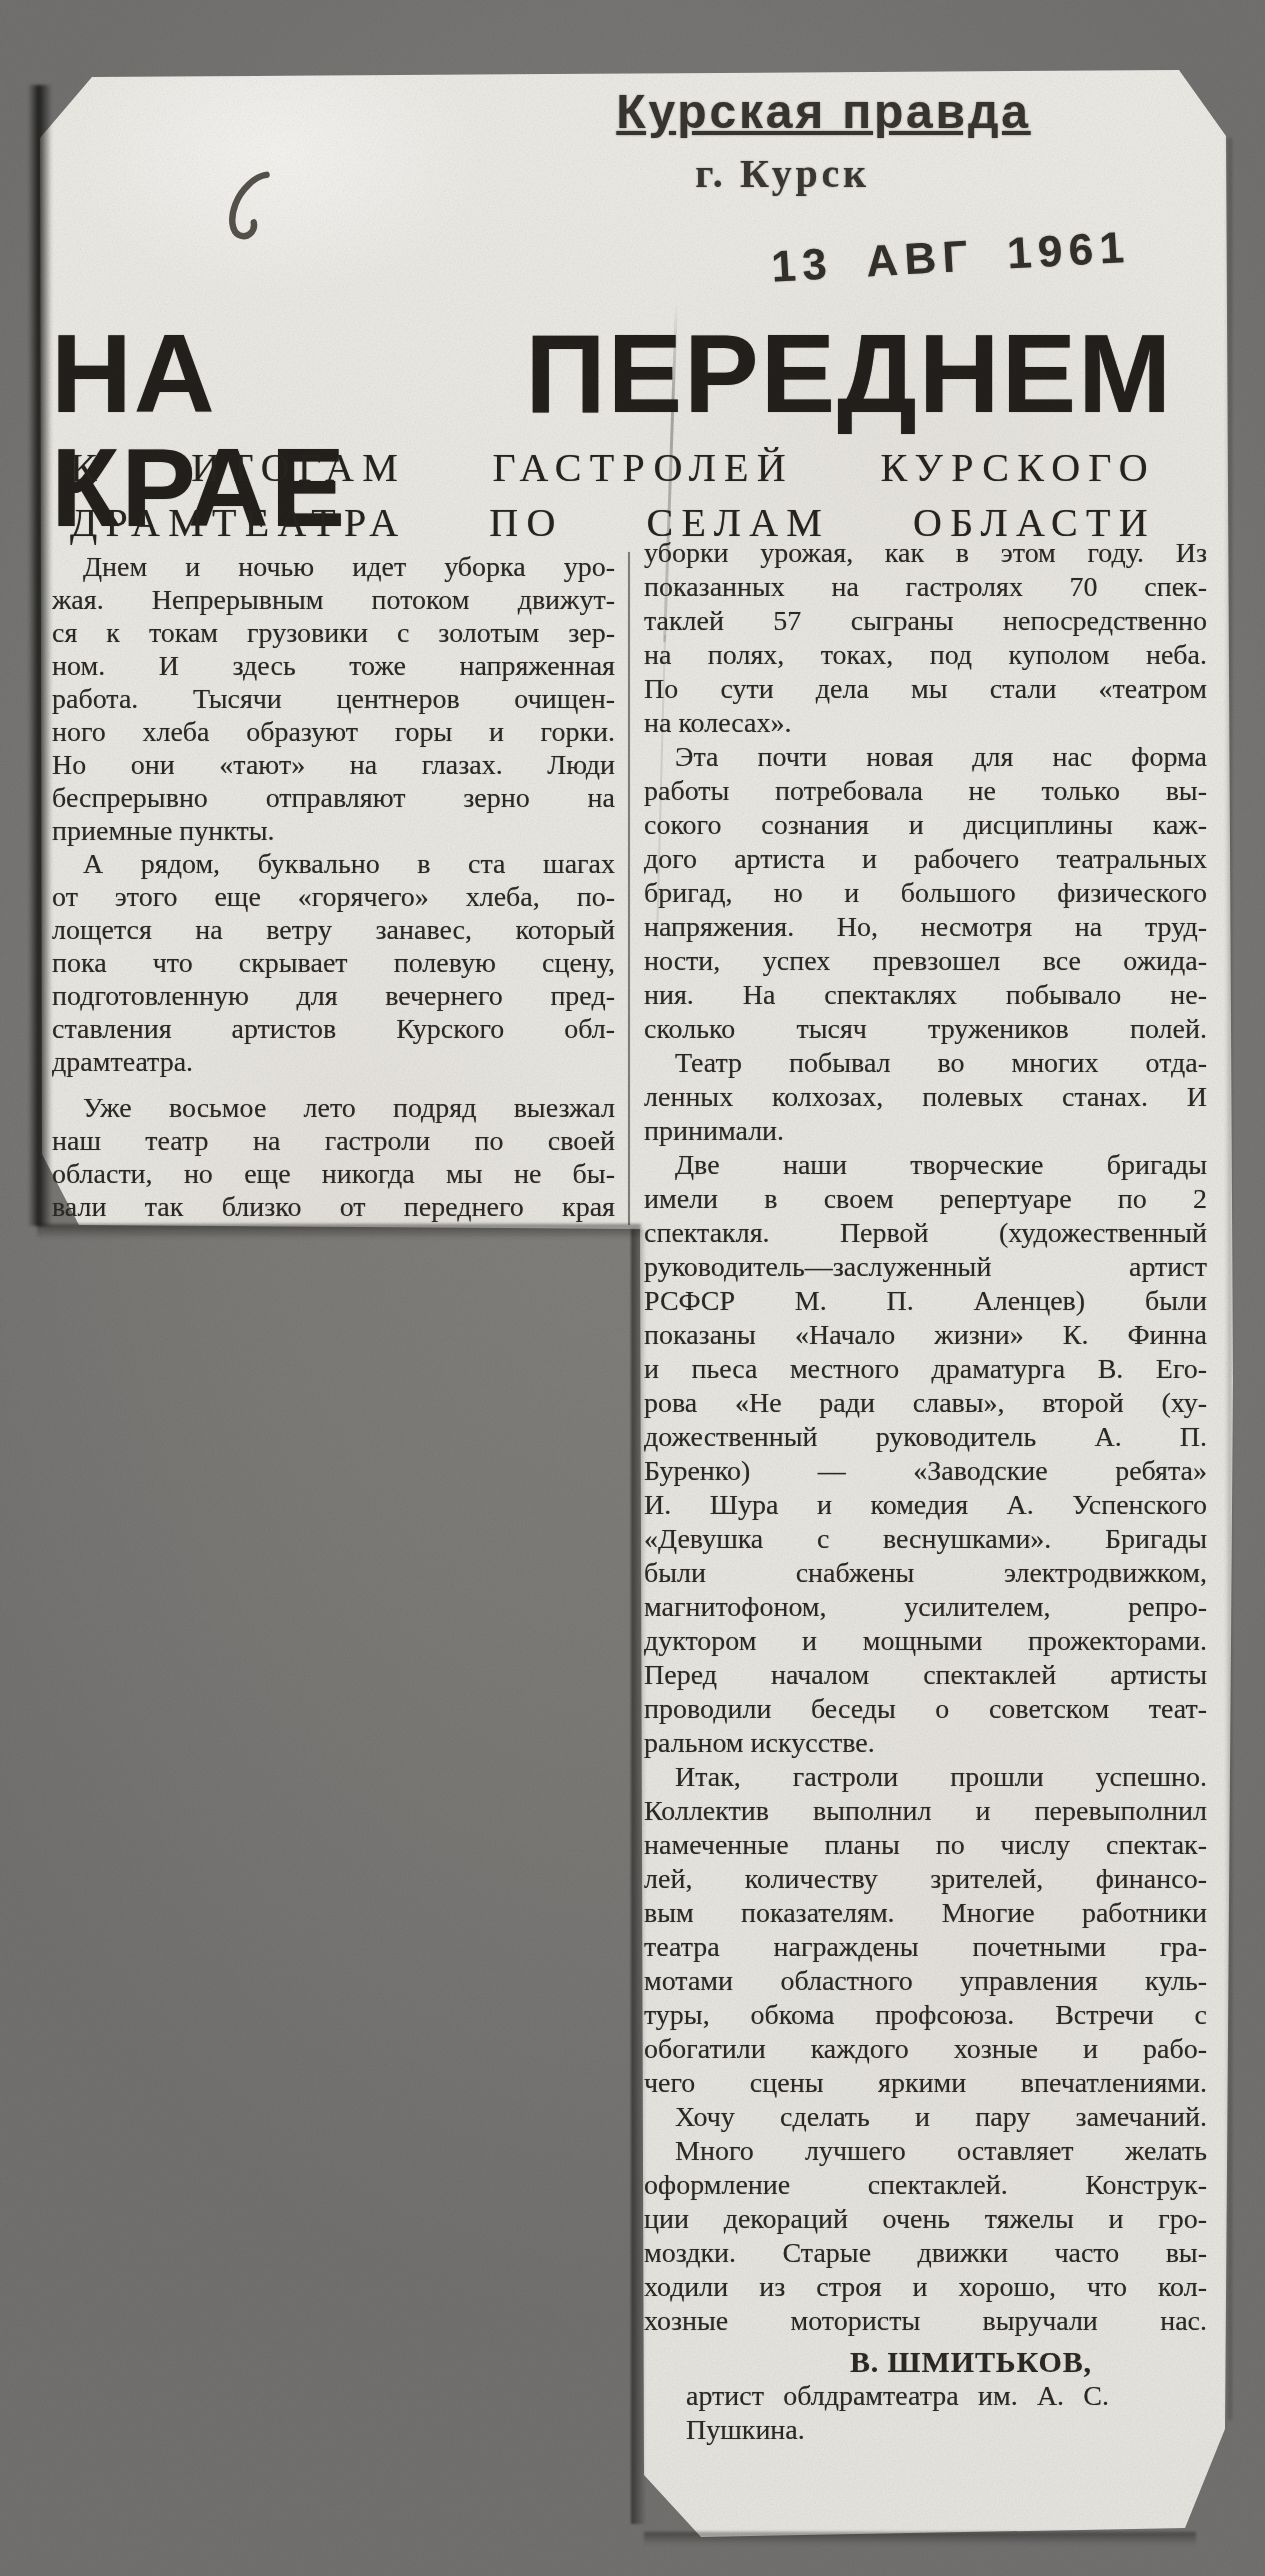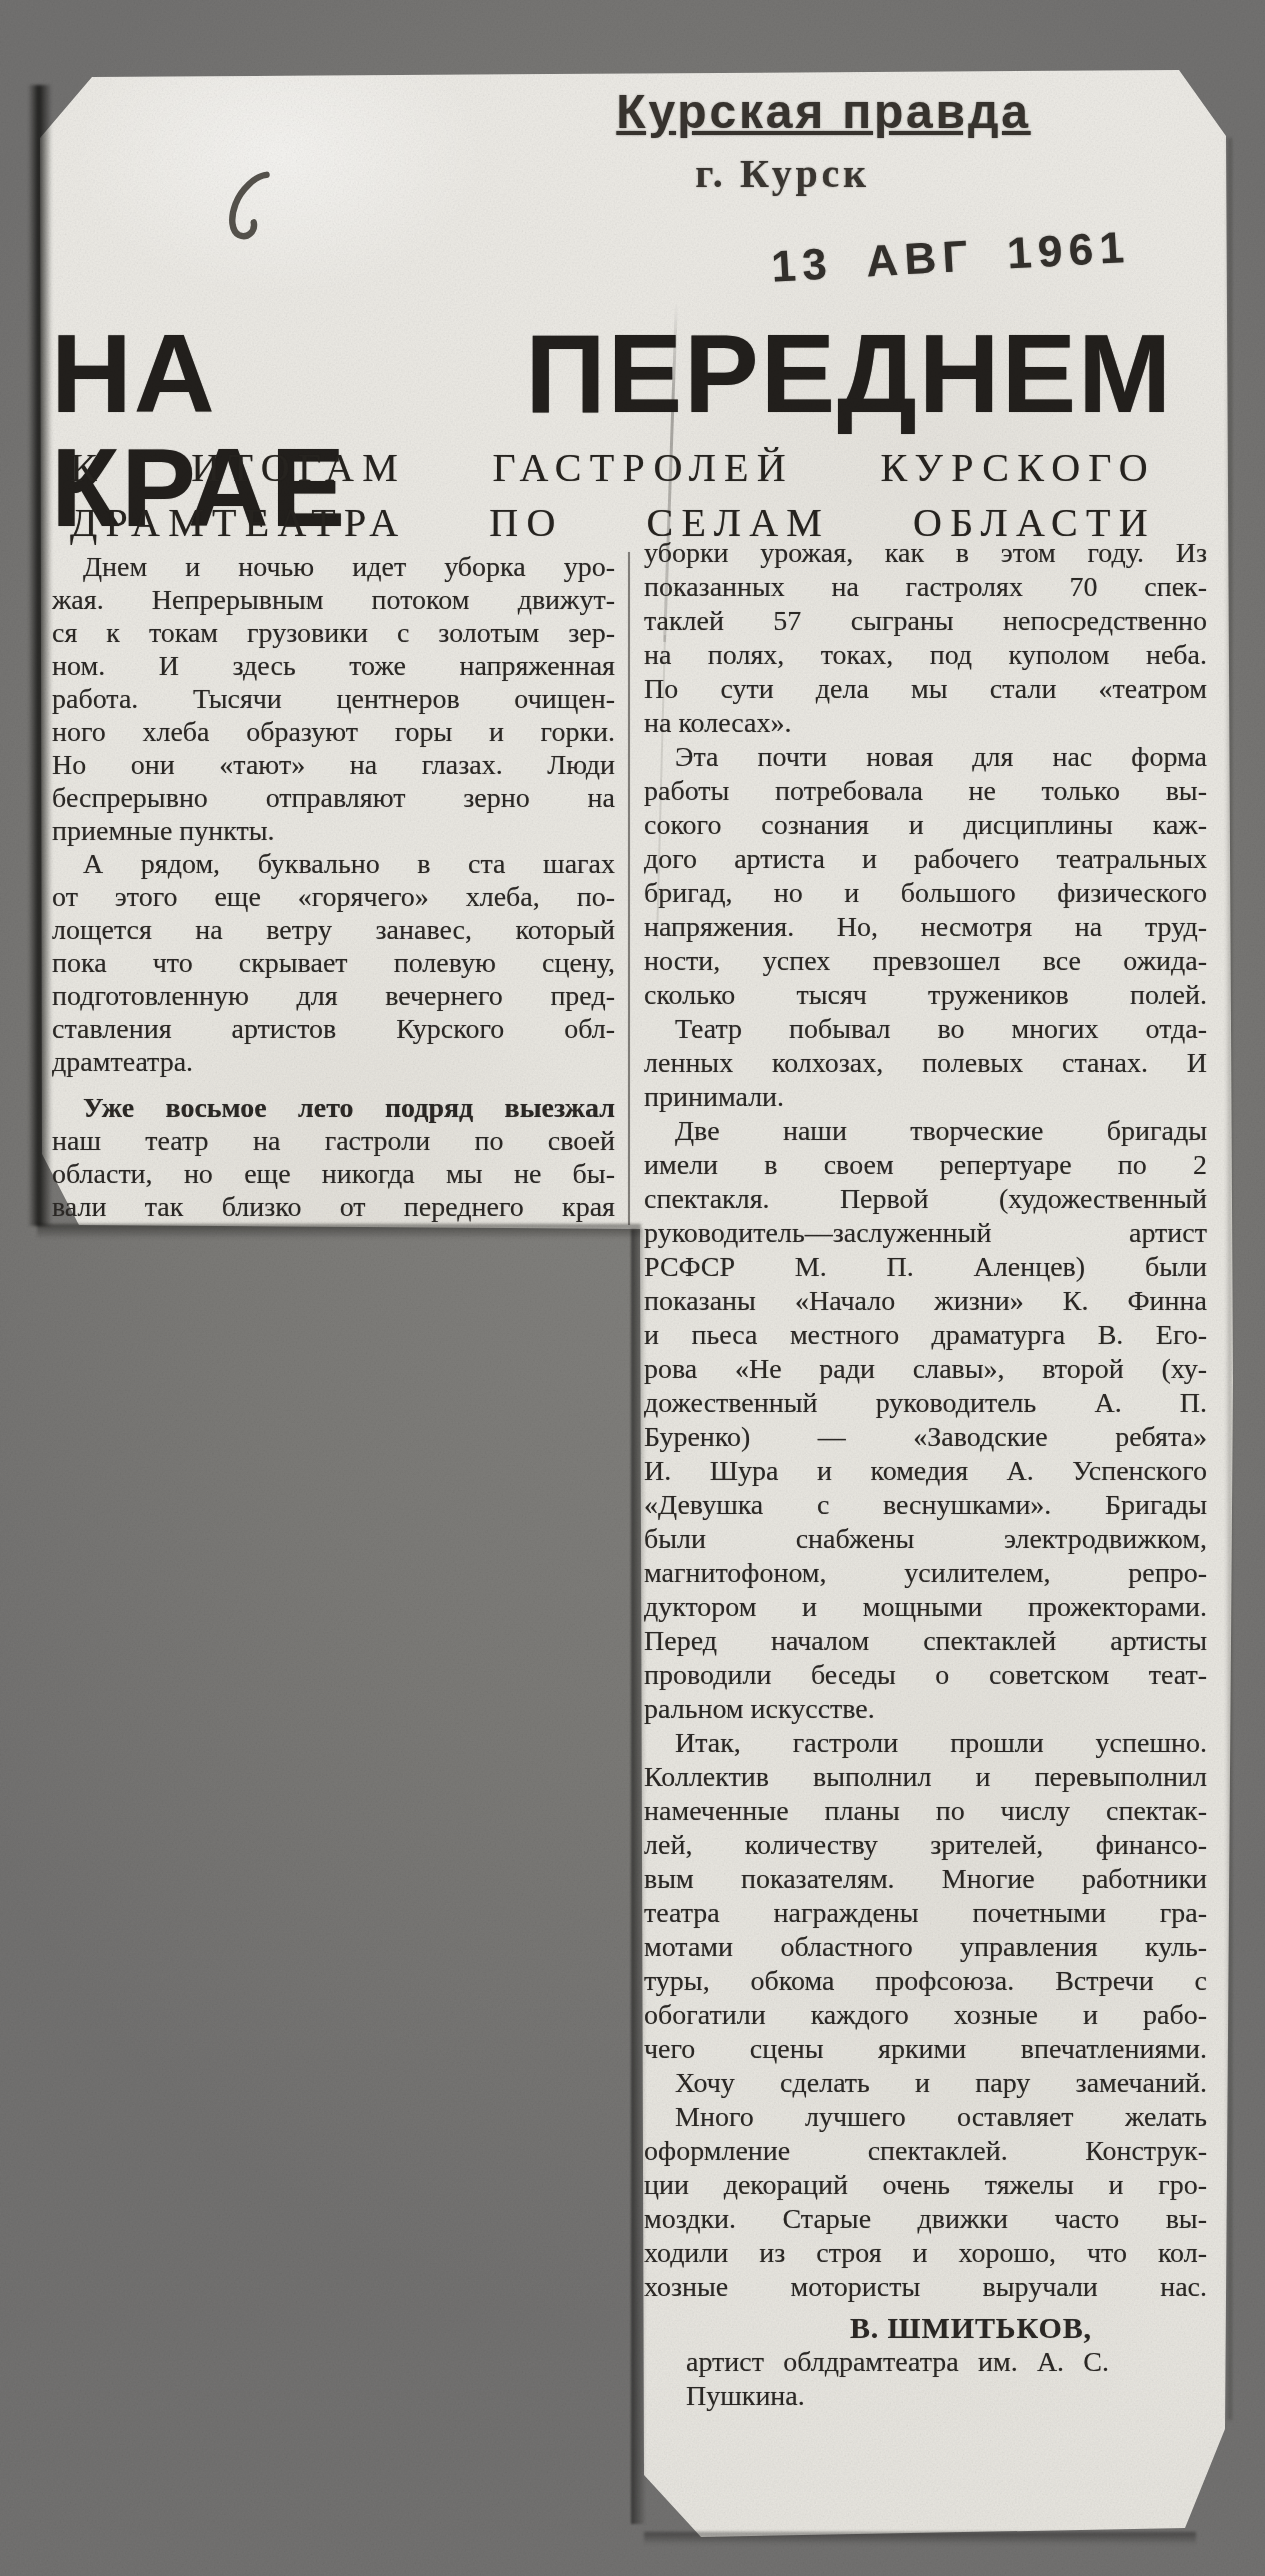--- a/index.html
+++ b/index.html
@@ -74,21 +74,21 @@
     font-size:40px; line-height:55px; letter-spacing:8.3px; color:#26231f;
     text-shadow:0 0 0.9px rgba(38,35,31,0.5); }
   .subtitle-line { text-align:justify; text-align-last:justify; }
   
   .col { position:absolute; color:#2b2825; text-shadow:0 0 0.9px rgba(43,40,37,0.42); }
   .col-left  { left:52px;  top:550px; width:563px; font-size:28px; line-height:33px; }
   .col-right { left:644px; top:536px; width:563px; font-size:28px; line-height:34px; }
   .line  { text-align:justify; text-align-last:justify; }
   .end   { text-align-last:left; }
   .first { text-indent:31px; }
-  .gap   { margin-top:13px;font-weight:bold; }
+  .gap   { margin-top:13px; }
   .sig-name { margin-top:7.4px; font-weight:700; font-size:30px; letter-spacing:0.9px;
               text-align-last:right; padding-right:115px; }
   .sig-role { width:465px; text-indent:42px; text-align-last:justify; }
   .sig-end  { width:465px; text-indent:42px; text-align-last:left; }
   .col-divider { position:absolute; left:628px; top:552px; width:1.8px; height:673px;
     background:rgba(45,42,38,0.55); box-shadow:0 0 0.9px rgba(45,42,38,0.4); }
   
   .grain { position:absolute; inset:0; width:1266px; height:2576px;
            mix-blend-mode:multiply; opacity:0.18; pointer-events:none; }
 </style>
@@ -154,20 +154,21 @@
       <div class="line">на полях, токах, под куполом неба.</div>
       <div class="line">По сути дела мы стали «театром</div>
       <div class="line end">на колесах».</div>
       <div class="line first">Эта почти новая для нас форма</div>
       <div class="line">работы потребовала не только вы-</div>
       <div class="line">сокого сознания и дисциплины каж-</div>
       <div class="line">дого артиста и рабочего театральных</div>
       <div class="line">бригад, но и большого физического</div>
       <div class="line">напряжения. Но, несмотря на труд-</div>
       <div class="line">ности, успех превзошел все ожида-</div>
+      <div class="line">ния. На спектаклях побывало не-</div>
       <div class="line">сколько тысяч тружеников полей.</div>
       <div class="line first">Театр побывал во многих отда-</div>
       <div class="line">ленных колхозах, полевых станах. И</div>
       <div class="line end">принимали.</div>
       <div class="line first">Две наши творческие бригады</div>
       <div class="line">имели в своем репертуаре по 2</div>
       <div class="line">спектакля. Первой (художественный</div>
       <div class="line">руководитель—заслуженный артист</div>
       <div class="line">РСФСР М. П. Аленцев) были</div>
       <div class="line">показаны «Начало жизни» К. Финна</div>

